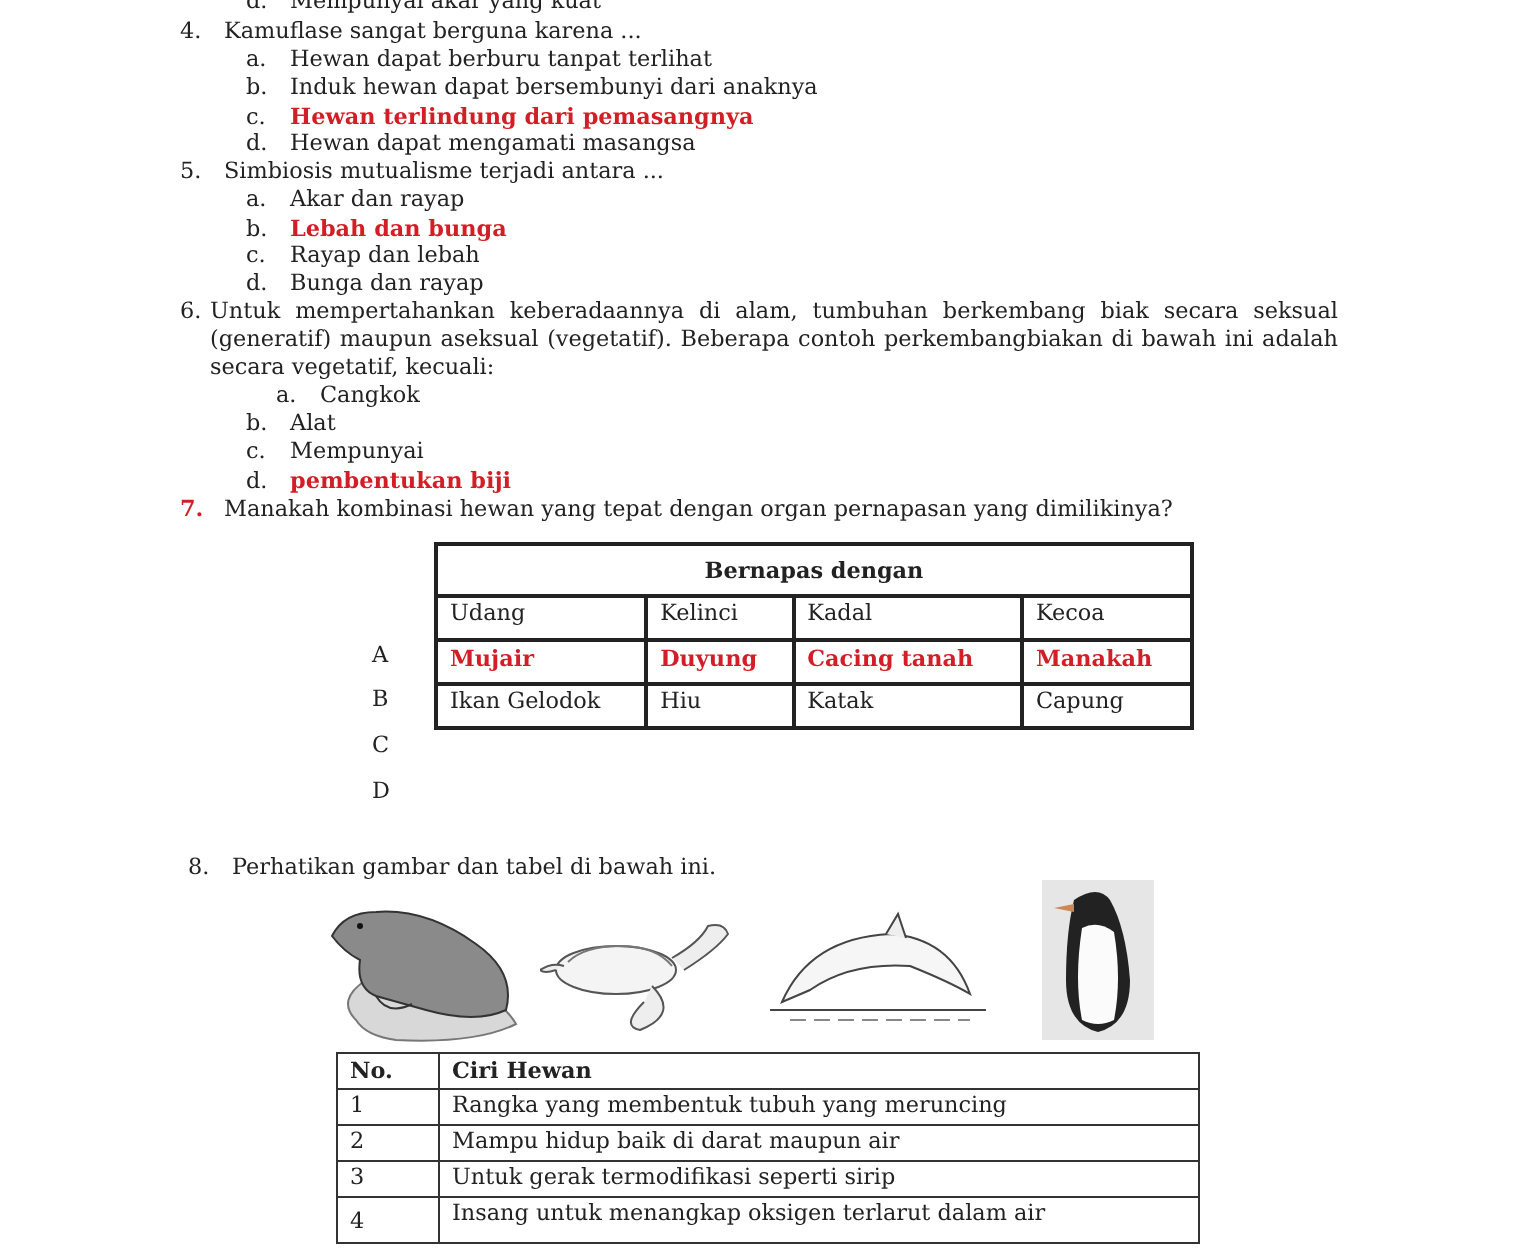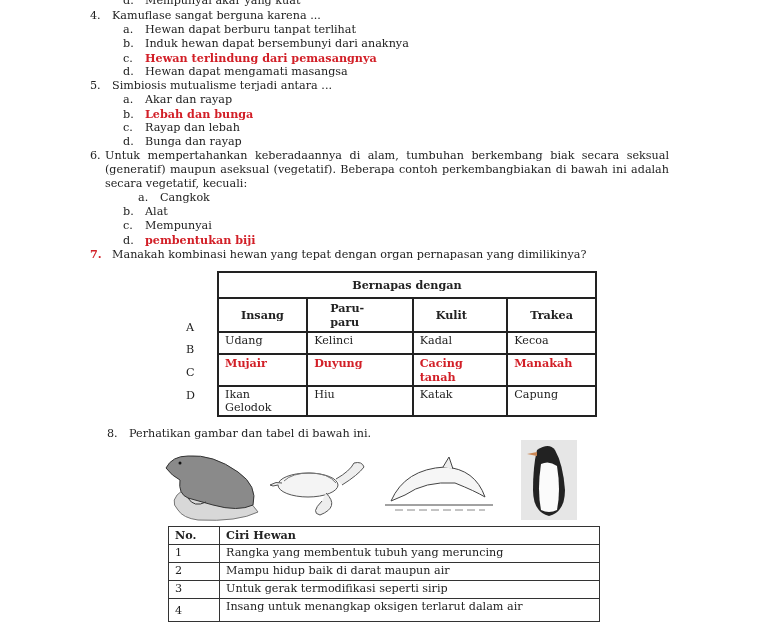--- a/index.html
+++ b/index.html
@@ -11,21 +11,21 @@
   }
   .line { position: absolute; white-space: nowrap; line-height: 14px; }
   .red { color: #d21f27; font-weight: bold; }
   .num { display: inline-block; width: 22px; }
   .opt { display: inline-block; width: 22px; }
   .para { position: absolute; left: 105px; width: 564px; line-height: 14px; text-align: justify; }
 
   table { border-collapse: collapse; position: absolute; }
   .t1 { left: 217px; top: 271px; width: 380px; }
   .t1 td { border: 2px solid #222; padding: 1px 6px; height: 18px; vertical-align: top; font-size: 11.2px; }
-  .t1 th { border: 2px solid #222; padding: 2px 22px; font-weight: bold; text-align: left; height: 18px; }
+  .t1 th { border: 2px solid #222; padding: 2px 2px; font-weight: bold; text-align: left; height: 18px; }
   .t1 .cap { text-align: center; height: 20px; }
   .t1 .c-red { color: #d21f27; font-weight: bold; }
   .rowlabel { position: absolute; left: 186px; font-size: 11.2px; }
 
   .t2 { left: 168px; top: 526px; width: 432px; }
   .t2 td, .t2 th { border: 1px solid #333; padding: 1px 6px; font-size: 11.2px; height: 15px; vertical-align: top; }
   .t2 th { font-weight: bold; text-align: left; }
   .t2 .nocol { width: 38px; }
   .img { position: absolute; }
 </style>
@@ -62,26 +62,20 @@
 <div class="line" style="left:90px; top:247px;">
   <span class="num red">7.</span><span>Manakah kombinasi hewan yang tepat dengan organ pernapasan yang dimilikinya?</span>
 </div>
 
 <table class="t1">
   <tbody>
       <tr>
         <th colspan="4" class="cap">Bernapas dengan</th>
       </tr>
   <tr>
-    <th>Insang</th>
-    <th>Paru-paru</th>
-    <th>Kulit</th>
-    <th>Trakea</th>
-  </tr>
-  <tr>
     <td>Udang</td>
     <td>Kelinci</td>
     <td>Kadal</td>
     <td>Kecoa</td>
   </tr>
   <tr>
     <td class="c-red">Mujair</td>
     <td class="c-red">Duyung</td>
     <td class="c-red">Cacing tanah</td>
     <td class="c-red">Manakah</td>
@@ -92,21 +86,21 @@
     <td>Katak</td>
     <td>Capung</td>
   </tr>
 </tbody>
   </table>
 <div class="rowlabel" style="top:321px;">A</div>
 <div class="rowlabel" style="top:343px;">B</div>
 <div class="rowlabel" style="top:366px;">C</div>
 <div class="rowlabel" style="top:389px;">D</div>
 
-<div class="line" style="left:94px; top:427px;margin-left:13px;">
+<div class="line" style="left:94px; top:427px;">
   <span class="num">8.</span><span>Perhatikan gambar dan tabel di bawah ini.</span>
 </div>
 
 <svg class="img" style="left:158px; top:450px;" width="110" height="72">
   <path d="M20 60 Q10 50 25 40 L60 38 Q90 45 100 62 Q80 72 40 70 Q25 68 20 60 Z" fill="#d8d8d8" stroke="#777" stroke-width="1"></path>
   <path d="M8 18 Q14 6 30 6 Q55 4 80 22 Q100 36 95 55 Q80 62 55 55 L30 48 Q20 44 22 30 Q14 26 8 18 Z" fill="#8a8a8a" stroke="#333" stroke-width="1"></path>
   <path d="M30 48 Q36 58 48 52" fill="none" stroke="#333"></path>
   <circle cx="22" cy="13" r="1.5" fill="#111"></circle>
 </svg>
 

